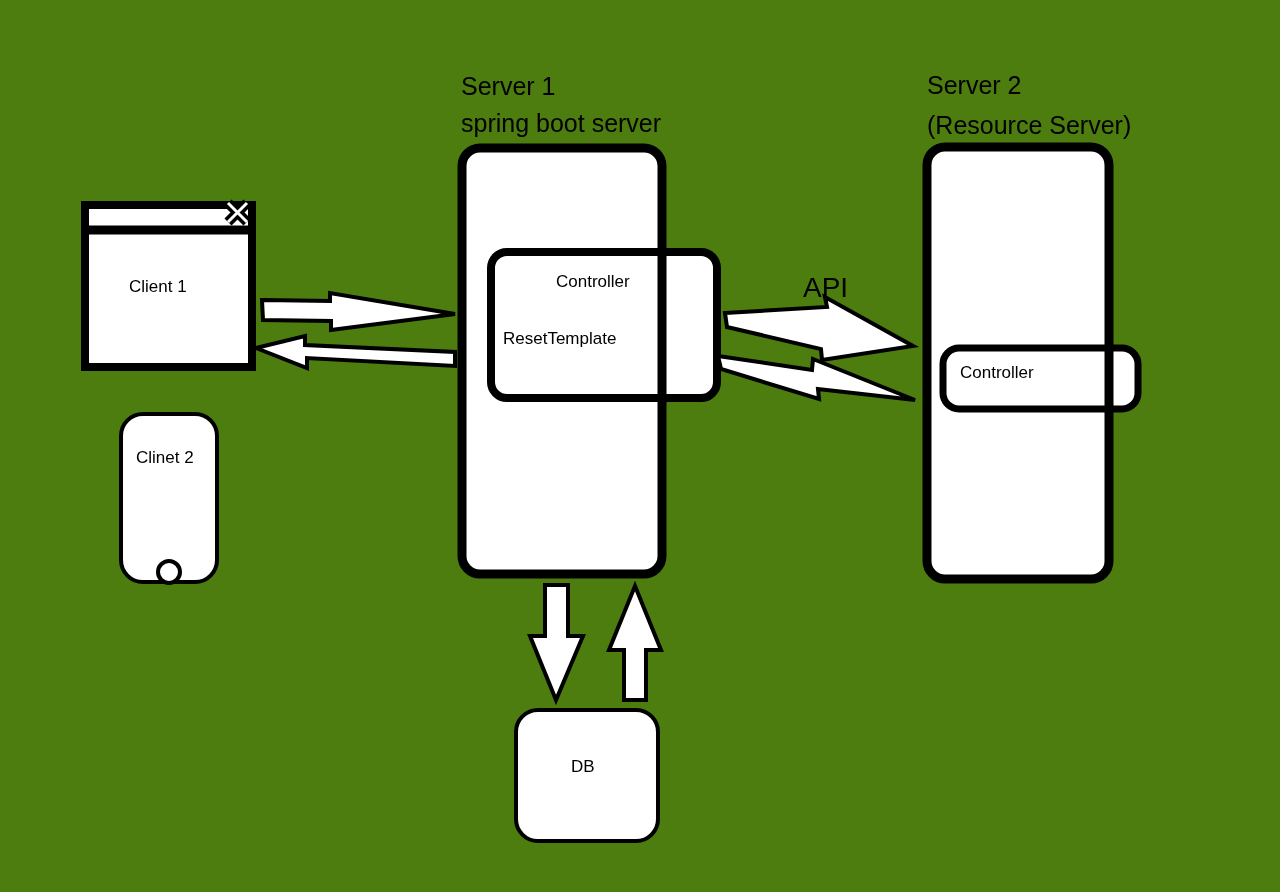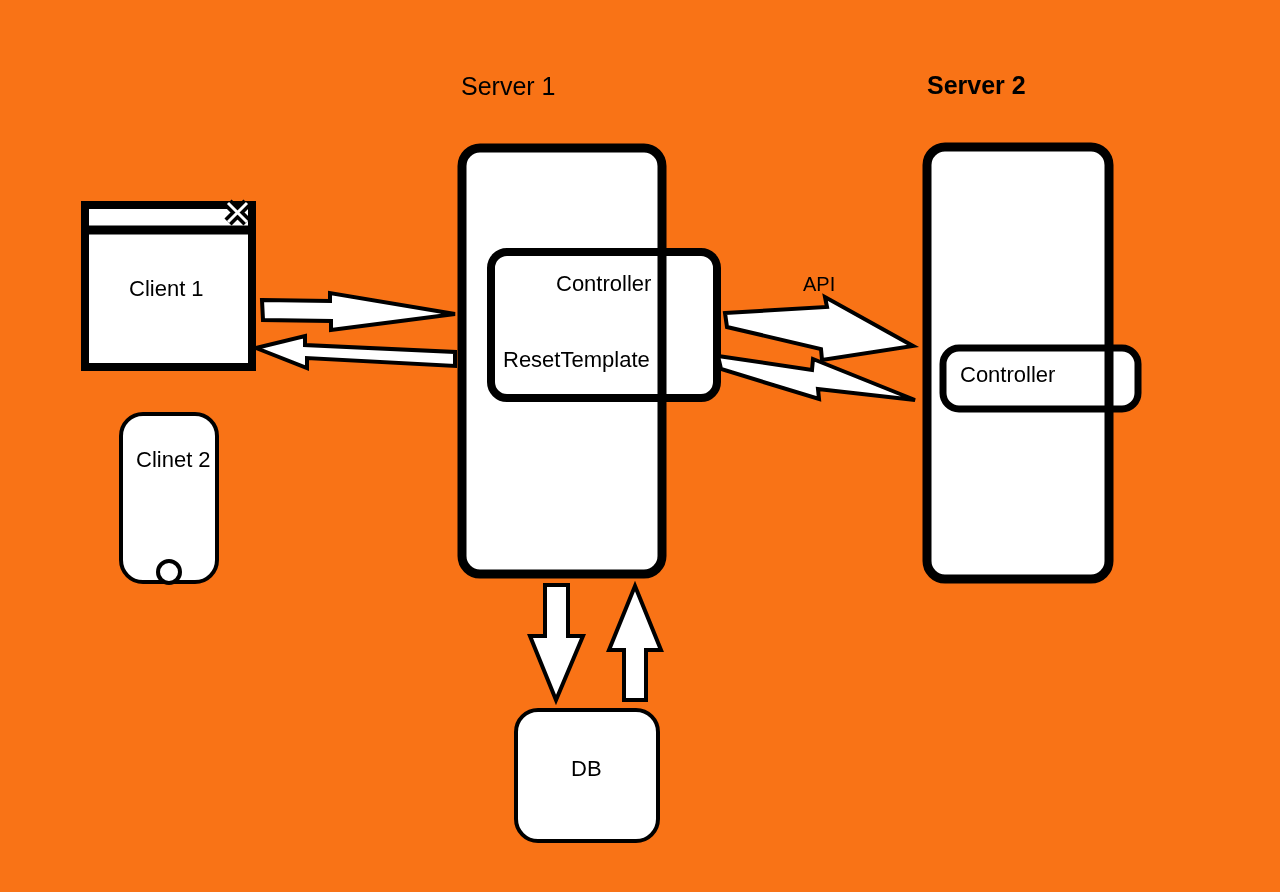--- a/index.html
+++ b/index.html
@@ -7,40 +7,40 @@
     padding: 0;
     background: #ffffff;
   }
   body {
     font-family: "Liberation Sans", sans-serif;
   }
   #diagram-root {
     position: relative;
     width: 1280px;
     height: 892px;
-    background: #f97316;
+    background: #4d7c0f;
     overflow: hidden;
   }
   svg.canvas {
     position: absolute;
     left: 0;
     top: 0;
     width: 1280px;
     height: 892px;
   }
   .lbl {
     position: absolute;
     font-family: "Liberation Sans", sans-serif;
     color: #000000;
     white-space: nowrap;
     line-height: 1.0;
   }
   .lbl-title { font-size: 25px; }
-  .lbl-node  { font-size: 22px; }
-  .lbl-edge  { font-size: 20px; }
+  .lbl-node  { font-size: 17px; }
+  .lbl-edge  { font-size: 28px; }
 </style>
 </head>
 <body>
 
 <div id="diagram-root">
 
   <svg class="canvas" viewBox="0 0 1280 892">
 
     <g>
 
@@ -103,31 +103,33 @@
     </g>
 
     <g>
       <path d="M 635 586 L 661 650 L 646 650 L 646 700 L 624 700 L 624 650 L 609 650 Z" fill="#ffffff" stroke="#000000" stroke-width="4" stroke-linejoin="miter"></path>
     </g>
 
   </svg>
 
   <div class="lbl lbl-title" style="left:461px; top:74px;">Server 1</div>
 
+  <div class="lbl lbl-title" style="left:461px; top:111px;">spring boot server</div>
 
-  <div class="lbl lbl-title" style="left:927px; top:73px;font-weight:bold;">Server 2</div>
+  <div class="lbl lbl-title" style="left:927px; top:73px;">Server 2</div>
 
+  <div class="lbl lbl-title" style="left:927px; top:113px;">(Resource Server)</div>
 
   <div class="lbl lbl-node" style="left:129px; top:278px;">Client 1</div>
 
   <div class="lbl lbl-node" style="left:136px; top:449px;">Clinet 2</div>
 
   <div class="lbl lbl-node" style="left:556px; top:273px;">Controller</div>
 
-  <div class="lbl lbl-node" style="left:503px; top:349px;text-align:center;">ResetTemplate</div>
+  <div class="lbl lbl-node" style="left:503px; top:330px;text-align:center;">ResetTemplate</div>
 
   <div class="lbl lbl-node" style="left:960px; top:364px;">Controller</div>
 
   <div class="lbl lbl-node" style="left:571px; top:758px;text-align:center;">DB</div>
 
   <div class="lbl lbl-edge" style="left:803px; top:274px;">API</div>
 
 </div>
 
 </body></html>

